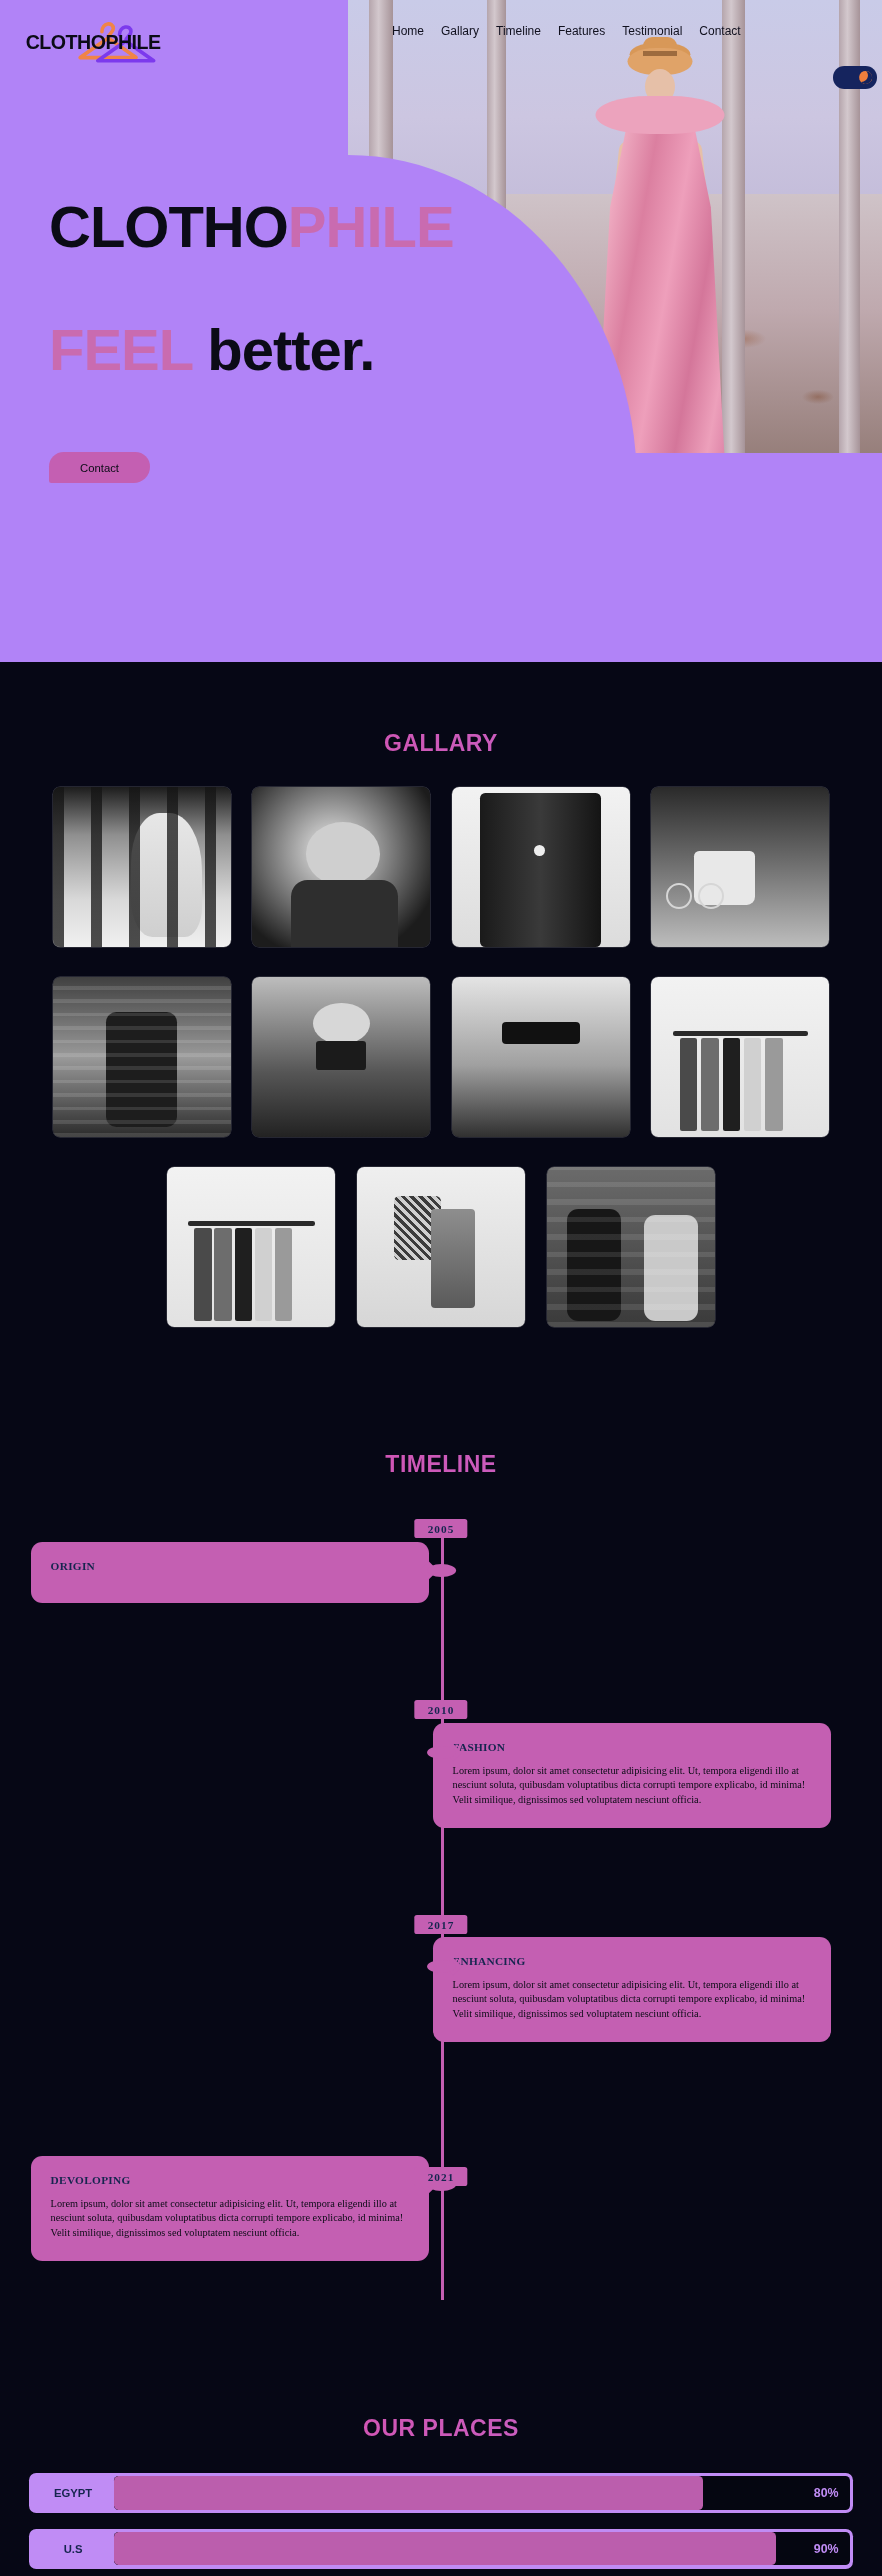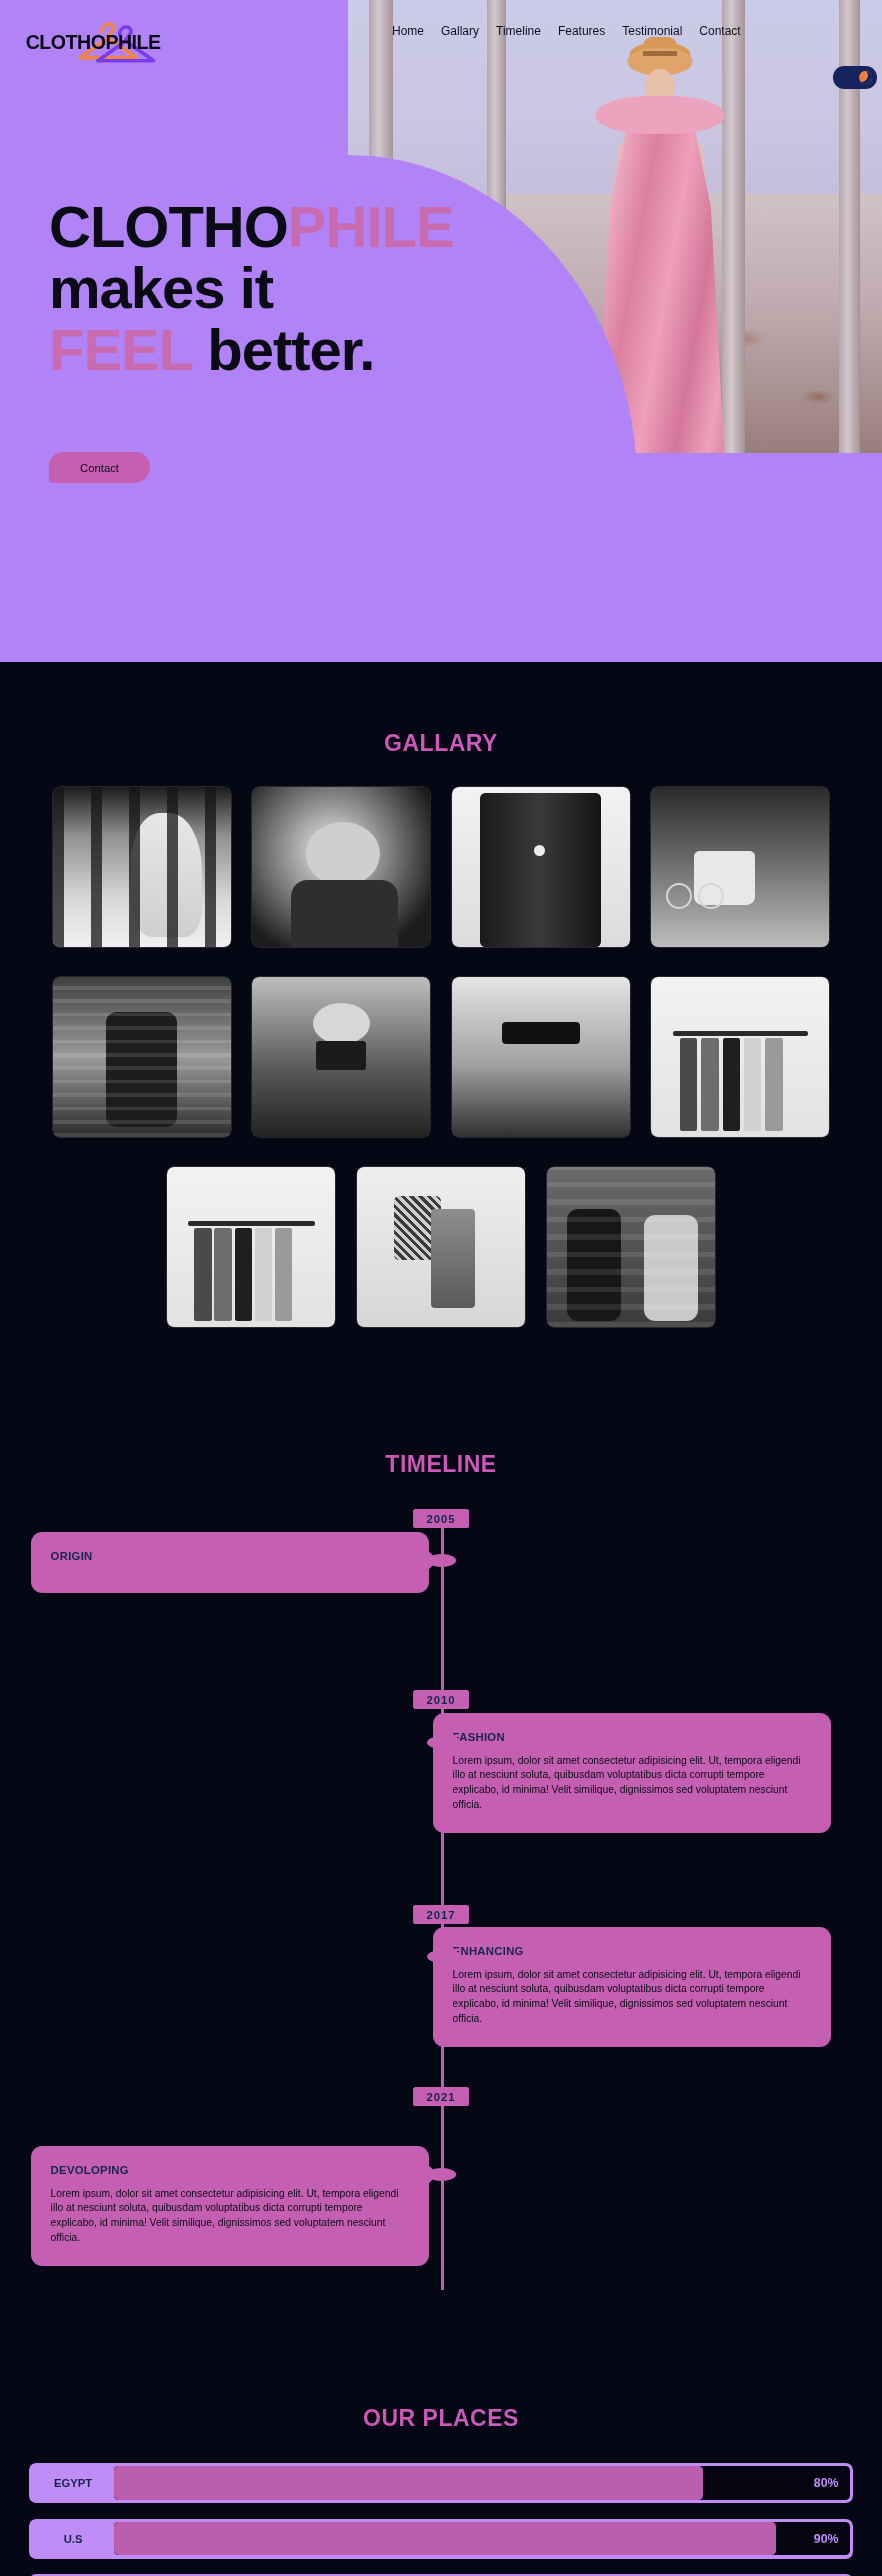--- a/index.html
+++ b/index.html
@@ -149,21 +149,21 @@
   .ph-flat .k{position:absolute;left:22%;top:18%;width:28%;height:40%;background:repeating-linear-gradient(45deg,#3b3b3b 0 3.1px,#cfcfcf 3.1px 6.2px);border-radius:5.2px;}
   .ph-flat .j{position:absolute;left:44%;top:26%;width:26%;height:62%;background:linear-gradient(#8e8e8e,#5a5a5a);border-radius:4.1px;}
   .ph-couple { background:linear-gradient(#6b6b6b,#3a3a3a);}
   .ph-couple:after{content:"";position:absolute;inset:0;
     background:repeating-linear-gradient(0deg,rgba(255,255,255,.1) 0 5.2px,transparent 5.2px 17.5px);}
   .ph-couple .m{position:absolute;left:12%;top:26%;width:32%;height:70%;background:#171717;border-radius:11.3px;}
   .ph-couple .f{position:absolute;right:10%;top:30%;width:32%;height:66%;background:#c9c9c9;border-radius:11.3px;}
 
   
   .timeline { padding:62px 0 41px; }
-  .tl-wrap { position:relative; margin-top:31px; height:793px; }
+  .tl-wrap { position:relative; margin-top:41px; height:793px;font-family:Liberation Serif, serif; }
   .tl-line { position:absolute; left:441px; top:18.5px; width:2.6px; height:762px; background:#c45fb2; }
   .tl-year { position:absolute; left:50%; transform:translateX(-50%);
     background:#c45fb2; color:#16254f; font-weight:bold; font-size:11.3px;
     padding:3.6px 13.4px; border-radius:2.6px; letter-spacing:1px; z-index:4; }
   .tl-dot { position:absolute; left:441px; transform:translateX(-48%);
     width:29px; height:13.4px; background:#c45fb2; border-radius:50%; z-index:3; }
   .tl-card { position:absolute; width:398px; background:#c45fb2; border-radius:11.3px;
     padding:17.5px 19.6px 20.6px; }
   .tl-card.left { left:31px; }
   .tl-card.right { left:433px; }
@@ -234,21 +234,21 @@
       </div>
 
       <div class="theme-toggle">
         <span class="moon"></span>
       </div>
     </nav>
 
     <div class="hero-copy">
       <h1>
         <span>CLOTHO</span><span class="pk">PHILE</span><br>
-        <span>makes it</span><br>
+        <br>
         <span class="pk">FEEL</span><span> better.</span>
       </h1>
       <button class="contact-btn">Contact</button>
     </div>
   </section>
 
   <section class="section gallery">
     <h2 class="sec-title">GALLARY</h2>
 
     <div class="grid-row r1">
@@ -355,21 +355,21 @@
       <div class="tl-arrow" style="left:446px; top:227px"></div>
 
       <div class="tl-year" style="top:396px">2017</div>
       <div class="tl-dot" style="top:441px"></div>
       <div class="tl-card right" style="top:418px">
         <h3>ENHANCING</h3>
         <p>Lorem ipsum, dolor sit amet consectetur adipisicing elit. Ut, tempora eligendi illo at nesciunt soluta, quibusdam voluptatibus dicta corrupti tempore explicabo, id minima! Velit similique, dignissimos sed voluptatem nesciunt officia.</p>
       </div>
       <div class="tl-arrow" style="left:446px; top:441px"></div>
 
-      <div class="tl-year" style="top:578px">2021</div>
+      <div class="tl-year" style="top:648px">2021</div>
       <div class="tl-dot" style="top:659px"></div>
       <div class="tl-card left" style="top:637px">
         <h3>DEVOLOPING</h3>
         <p>Lorem ipsum, dolor sit amet consectetur adipisicing elit. Ut, tempora eligendi illo at nesciunt soluta, quibusdam voluptatibus dicta corrupti tempore explicabo, id minima! Velit similique, dignissimos sed voluptatem nesciunt officia.</p>
       </div>
       <div class="tl-arrow" style="left:422px; top:659px"></div>
     </div>
   </section>
 
   <section class="section places">

